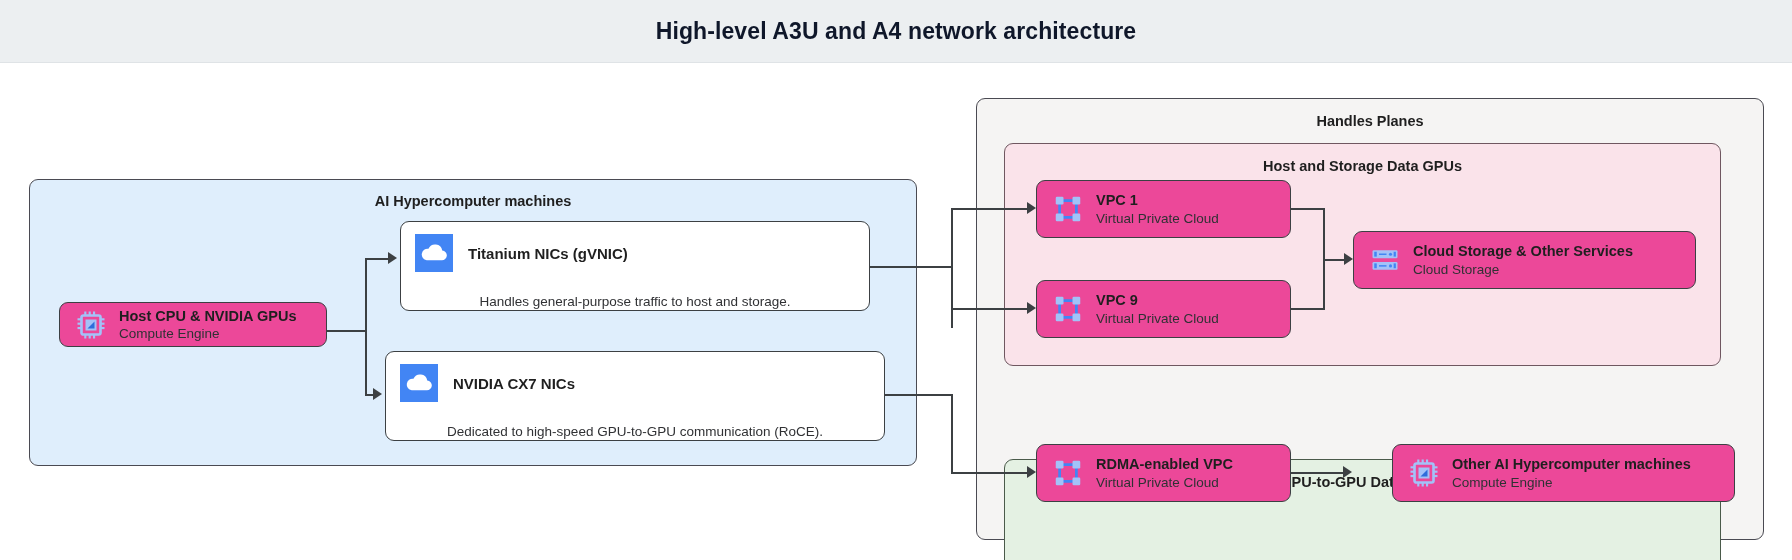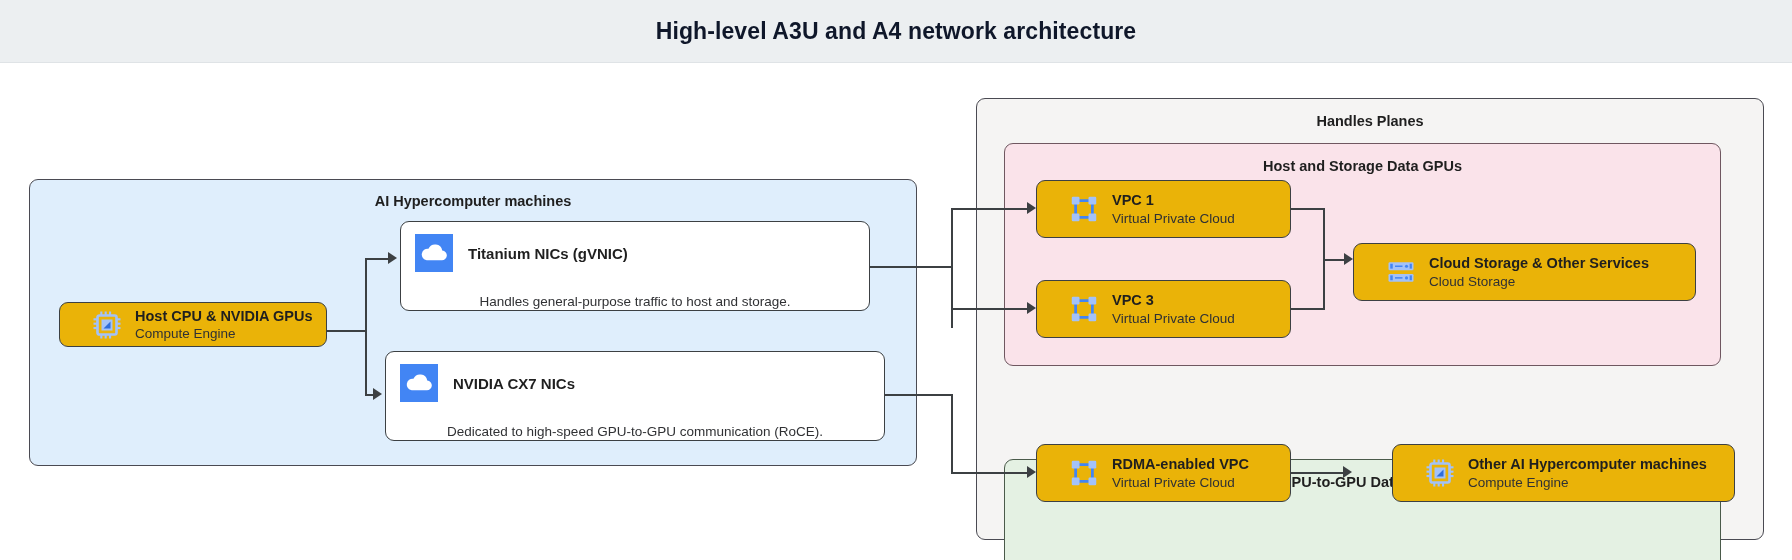--- a/index.html
+++ b/index.html
@@ -40,22 +40,22 @@
 
   #host-plane{left:1004px;top:80px;width:717px;height:223px;background:#fae3ea;border-color:#6f5760;}
   #host-plane .group-title{top:14px;}
 
   #gpu-plane{left:1004px;top:396px;width:717px;height:115px;background:#e4f1e3;border-color:#4a5a4a;}
   #gpu-plane .group-title{top:14px;}
 
   
   .node{
     position:absolute;box-sizing:border-box;
-    background:#eab308;border:1.6px solid #3c4043;border-radius:9px;
-    display:flex;align-items:center;gap:13px;padding:0 32px;
+    background:#ec4899;border:1.6px solid #3c4043;border-radius:9px;
+    display:flex;align-items:center;gap:13px;padding:0 16px;
   }
   .node .txt{display:flex;flex-direction:column;justify-content:center;line-height:1.28;}
   .node .t1{font-size:14.5px;font-weight:bold;color:#1f1f1f;white-space:nowrap;}
   .node .t2{font-size:13.5px;color:#303134;white-space:nowrap;}
 
   
   .card{
     position:absolute;box-sizing:border-box;
     background:#fff;border:1.6px solid #3c4043;border-radius:9px;
     display:flex;flex-direction:column;
@@ -178,26 +178,26 @@
 
     <div class="node" style="left:1036px;top:217px;width:255px;height:58px;">
       <svg class="icon" width="30" height="30" viewBox="0 0 24 24">
         <rect x="5.3" y="5.3" width="13.4" height="13.4" fill="none" stroke="#4285f4" stroke-width="2.2"></rect>
         <rect x="2.2" y="2.2" width="6.2" height="6.2" rx="1" fill="#a3c2f8"></rect>
         <rect x="15.6" y="2.2" width="6.2" height="6.2" rx="1" fill="#a3c2f8"></rect>
         <rect x="2.2" y="15.6" width="6.2" height="6.2" rx="1" fill="#a3c2f8"></rect>
         <rect x="15.6" y="15.6" width="6.2" height="6.2" rx="1" fill="#a3c2f8"></rect>
       </svg>
       <div class="txt">
-        <div class="t1">VPC 3</div>
+        <div class="t1">VPC 9</div>
         <div class="t2">Virtual Private Cloud</div>
       </div>
     </div>
 
-    <div class="node" style="left:1353px;top:180px;width:343px;height:58px;">
+    <div class="node" style="left:1353px;top:168px;width:343px;height:58px;">
       <svg class="icon" width="30" height="30" viewBox="0 0 24 24">
         <rect x="2" y="4.2" width="20" height="6.3" rx="1" fill="#a3c2f8"></rect>
         <rect x="2" y="13.5" width="20" height="6.3" rx="1" fill="#a3c2f8"></rect>
         <rect x="3.4" y="5.4" width="2" height="3.9" fill="#4285f4"></rect>
         <rect x="3.4" y="14.7" width="2" height="3.9" fill="#4285f4"></rect>
         <rect x="7.2" y="6.8" width="6" height="1.2" fill="#4285f4"></rect>
         <rect x="7.2" y="16.1" width="6" height="1.2" fill="#4285f4"></rect>
         <circle cx="16.4" cy="7.4" r="1.25" fill="#4285f4"></circle>
         <circle cx="16.4" cy="16.7" r="1.25" fill="#4285f4"></circle>
         <rect x="18.9" y="5.4" width="1.8" height="3.9" fill="#4285f4"></rect>

